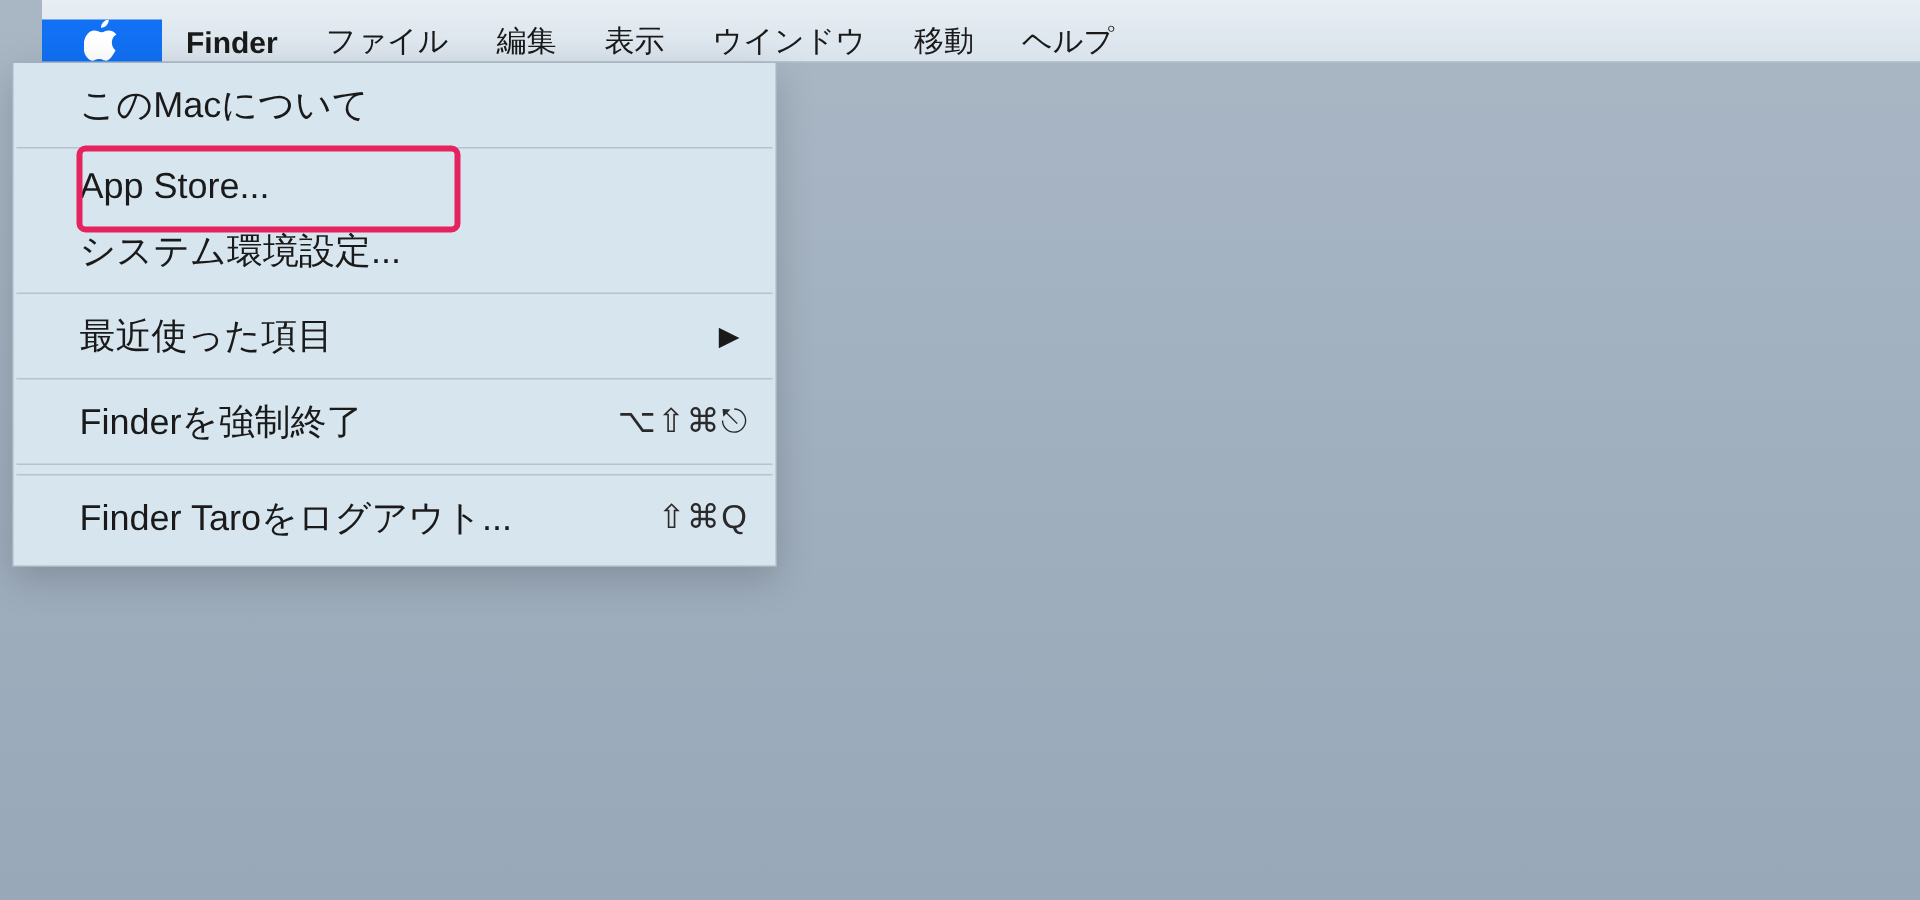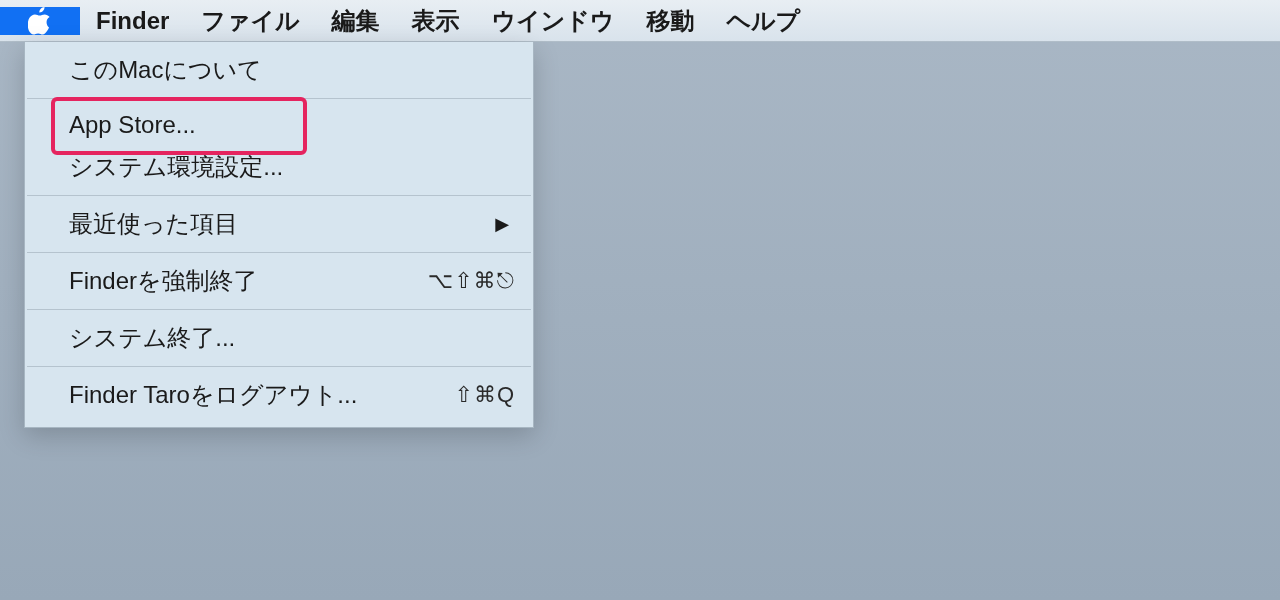--- a/index.html
+++ b/index.html
@@ -11,45 +11,45 @@
     overflow: hidden;
     position: relative;
   }
 
   
   .menubar {
     height: 42px;
     background: linear-gradient(to bottom, #e8eef3 0%, #d9e3ec 100%);
     border-bottom: 1px solid #b0bdc8;
     display: flex;
-    align-items: center;
-    font-size: 24px;
+    align-items: flex-end;
+    font-size: 20px;
+    margin-left: 28px;
   }
   .menubar-item {
     display: flex;
     align-items: center;
     padding: 0 16px;
     color: #1a1a1a;
     cursor: default;
     white-space: nowrap;
-    font-weight: bold;
   }
   .menubar-item.apple {
     background: #1170f3;
     padding: 0 28px;
   }
   .menubar-item.active-app {
     font-weight: 700;
   }
   .apple-svg { fill: #ffffff; }
 
   
   .dropdown {
     position: absolute;
-    left: 24px;
+    left: 8px;
     top: 42px;
     width: 510px;
     background: #d7e5ef;
     border: 1px solid #a7b6c2;
     border-top: none;
     box-shadow: 0 8px 24px rgba(0,0,0,0.18);
     padding: 6px 0 10px 0;
   }
   .menu-item {
     display: flex;
@@ -124,23 +124,20 @@
     <span class="submenu-arrow">▶</span>
   </div>
   <div class="menu-sep"></div>
 
   <div class="menu-item">
     <span class="label">Finderを強制終了</span>
     <span class="shortcut">⌥⇧⌘⎋</span>
   </div>
   <div class="menu-sep"></div>
 
-  <div class="menu-item">
-    <span class="label">システム終了...</span>
-  </div>
   <div class="menu-sep"></div>
 
   <div class="menu-item">
     <span class="label">Finder Taroをログアウト...</span>
     <span class="shortcut">⇧⌘Q</span>
   </div>
 </div>
 
 <div class="highlight-box" id="hlbox" style="left: 51px; top: 97px; width: 256px; height: 58px;"></div>
 

